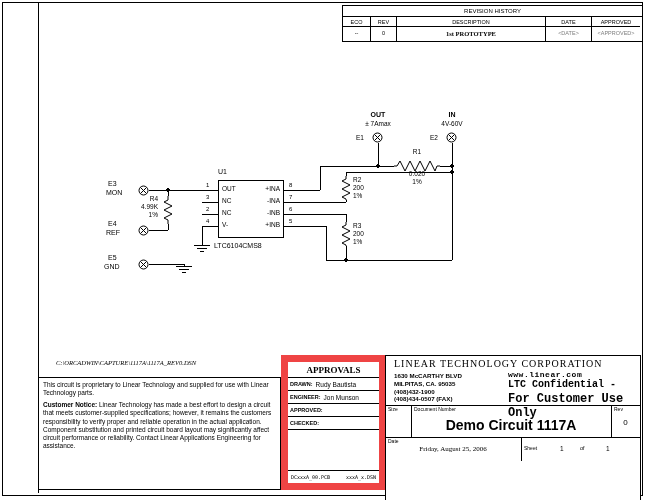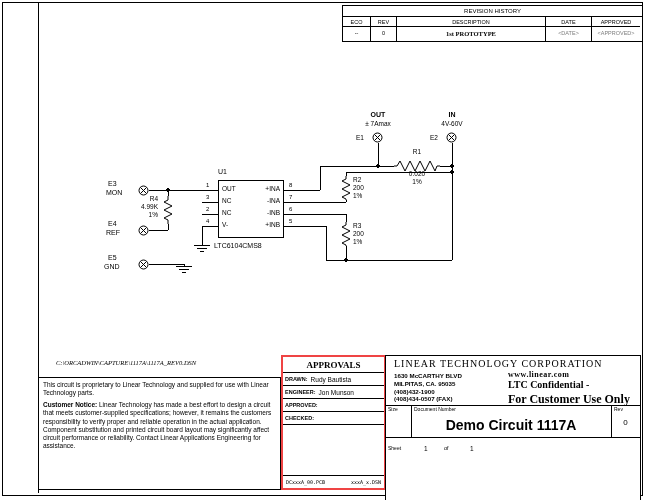--- a/index.html
+++ b/index.html
@@ -1,36 +1,36 @@
 <!DOCTYPE html>
 <html><head>
 <meta charset="utf-8">
 <style>
   html,body{margin:0;padding:0;background:#e8e8e8}
   .page{position:relative;width:647px;height:500px;background:#fff;font-family:"Liberation Sans",sans-serif;color:#000;overflow:hidden}
   .abs{position:absolute}
   .txt{position:absolute;white-space:nowrap;line-height:1;color:#000}.s6{font-size:6px}.s65{font-size:6.5px}.s7{font-size:7px}
   .b{font-weight:bold}.c{text-align:center}.r{text-align:right}
   .serif{font-family:"Liberation Serif",serif}
-  .mono{font-family:Liberation Serif, serif}
+  .mono{font-family:Liberation Mono, monospace}
   .gray{color:#7d7d7d}
   .box{position:absolute;border:1px solid #000;box-sizing:border-box;background:#fff}
   
   .rev{position:absolute;left:342px;top:5px;width:301px;border:1px solid #000;box-sizing:border-box;background:#fff}
   .rev .hd{border-bottom:1px solid #000;text-align:center;font-size:6px;padding:2px 0}
   .rev .cols{display:grid;grid-template-columns:28px 26px 149px 46px 48px}
   .rev .cols>div{border-right:1px solid #000;text-align:center;padding:2px 1px;font-size:5.5px;overflow:hidden;white-space:nowrap}
   .rev .cols>div:last-child{border-right:none}
   .rev .hrow>div{border-bottom:1px solid #000;padding:1.5px 1px}
   .rev .drow>div{padding-top:3px;padding-bottom:4px}
   
   svg{display:block}
   .wires{position:absolute;left:0;top:0;pointer-events:none}
   
-  .apv{position:absolute;left:281px;top:355px;width:105px;height:135px;border:2px solid #ef4444;box-sizing:border-box;display:flex;flex-direction:column;background:#fff}
+  .apv{position:absolute;left:281px;top:355px;width:105px;height:135px;border:7px solid #ef4444;box-sizing:border-box;display:flex;flex-direction:column;background:#fff}
   .apv .ttl{border-bottom:1px solid #000;text-align:center;font-family:"Liberation Serif",serif;font-weight:bold;font-size:9px;padding:3px 0 2px}
   .apv .row{border-bottom:1px solid #000;height:13px;display:flex;align-items:center;padding-left:2px;box-sizing:border-box}
   .apv .row .lab{font-size:5.5px;font-weight:bold}
   .apv .row .val{font-size:6.5px;margin-left:3px}
   .apv .sp{flex:1}
   .apv .ftr{border-top:1px solid #000;height:12px;display:flex;justify-content:space-between;align-items:center;padding:0 3px;font-family:"DejaVu Sans Mono",monospace;font-size:5px}
   
   .tb{position:absolute;left:385px;top:355px;width:256px;height:175px;border:1px solid #000;box-sizing:border-box;background:#fff}
   .tb .sec{position:relative;box-sizing:border-box}
   .tb .top{height:50px;border-bottom:1px solid #000}
@@ -237,20 +237,24 @@
       <div class="cell" style="flex:1">
         <span class="tinylab">Document Number</span>
         <div class="txt c b" style="left:0;top:12px;width:198px;font-size:14px">Demo Circuit 1117A</div>
       </div>
       <div class="cell" style="width:28px">
         <span class="tinylab">Rev</span>
         <div class="txt c" style="left:0;top:13px;width:27px;font-size:8px">0</div>
       </div>
     </div>
     <div class="sec brow">
+      <div class="cell" style="flex:1">
+        <span class="tinylab">Date</span>
+        <div class="txt serif c" style="left:0;top:8px;width:134px;font-size:7px">Friday, August 25, 2006</div>
+      </div>
       <div class="cell" style="width:118px">
         <span class="tinylab" style="top:8px">Sheet</span>
         <div class="txt" style="left:38px;top:8px;font-size:6.5px">1</div>
         <div class="txt" style="left:58px;top:8px;font-size:5.5px">of</div>
         <div class="txt" style="left:84px;top:8px;font-size:6.5px">1</div>
       </div>
     </div>
   </div>
 
 </div>

